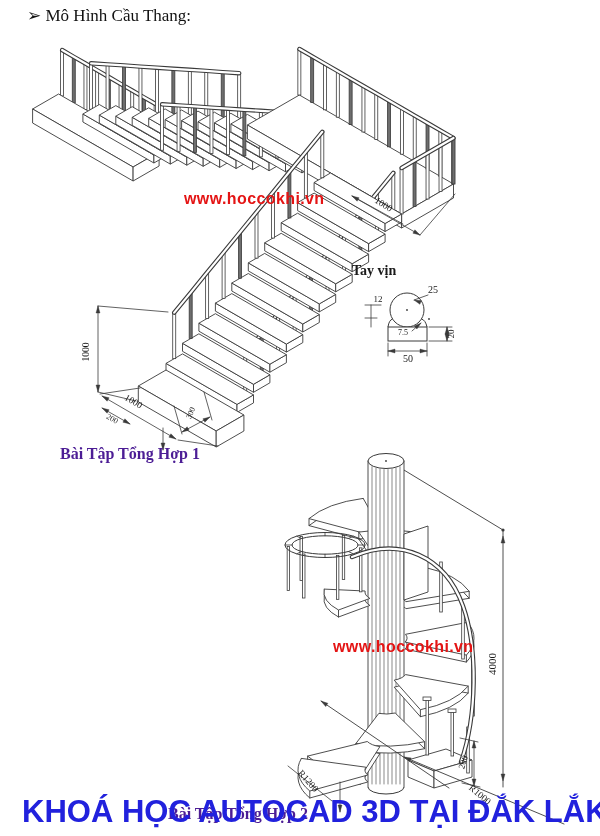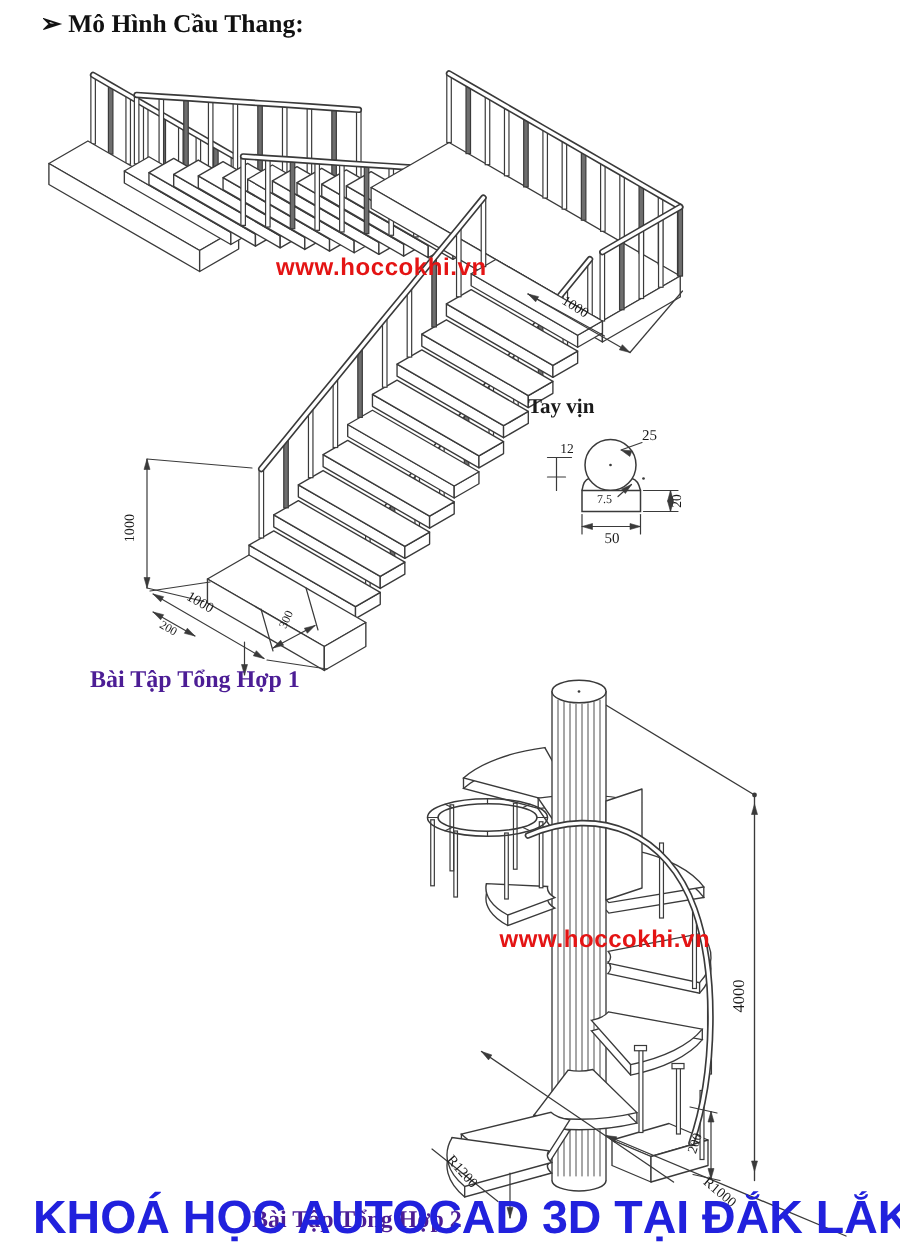--- a/index.html
+++ b/index.html
@@ -1,22 +1,22 @@
 <!DOCTYPE html>
 <html style="--watermark-red: #e41414; --banner-blue: #2121dd; --drawing-line: #3a3a3a;"><head>
 <meta charset="utf-8">
 <style>
   html,body{margin:0;padding:0;background:#fff;}
   .page{position:relative;width:600px;height:836px;background:#fff;overflow:hidden;
         font-family:"Liberation Serif",serif;}
   #cad{position:absolute;left:0;top:0;z-index:1;}
   #cad text{font-family:"Liberation Serif",serif;}
-  .heading{position:absolute;left:27px;top:5px;z-index:2;font-weight:bold;font-size:17px;color:#111;}
+  .heading{position:absolute;left:27px;top:5px;z-index:2;font-weight:normal;font-size:17px;color:#111;}
   .wm{position:absolute;z-index:2;font-family:"Liberation Sans",sans-serif;font-weight:bold;
-      font-size:16px;letter-spacing:.4px;color:var(--watermark-red,#e41414);}
+      font-size:16px;letter-spacing:.4px;color:var(--watermark-red,#e41414);margin-top:20px;}
   .wm1{left:184px;top:170px;}
   .wm2{left:333px;top:618px;}
   .cap{position:absolute;z-index:2;font-weight:bold;font-size:16px;color:#4c1d95;}
   .cap1{left:60px;top:445px;}
   .cap2{left:168px;top:805px;z-index:2;}
   .banner{position:absolute;left:22px;top:794px;z-index:3;white-space:nowrap;
           font-family:"Liberation Sans",sans-serif;font-weight:bold;font-size:31px;
           letter-spacing:0;color:var(--banner-blue,#2121dd);}
 </style>
 </head>

